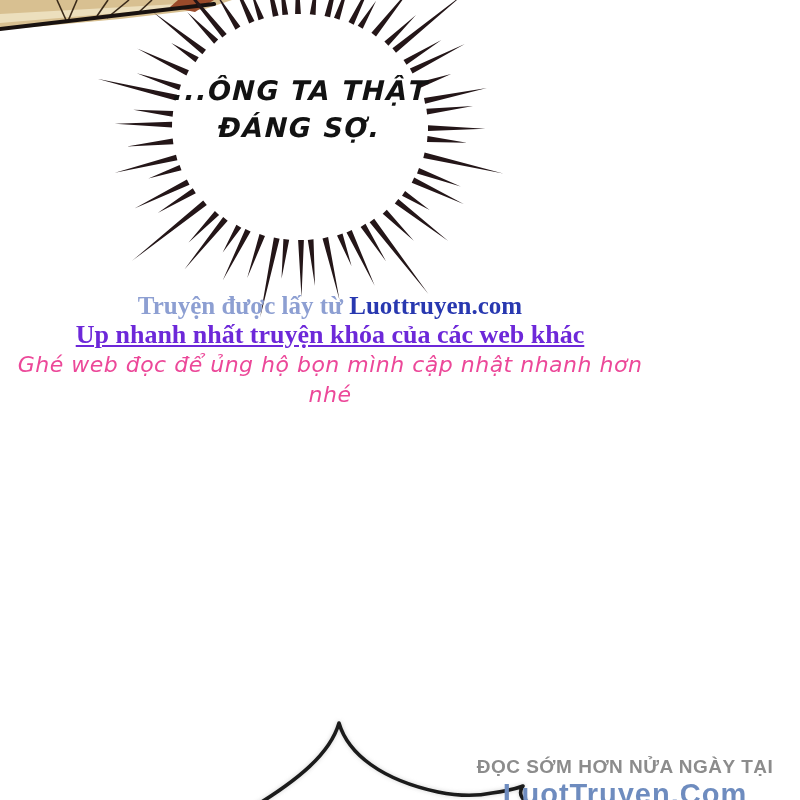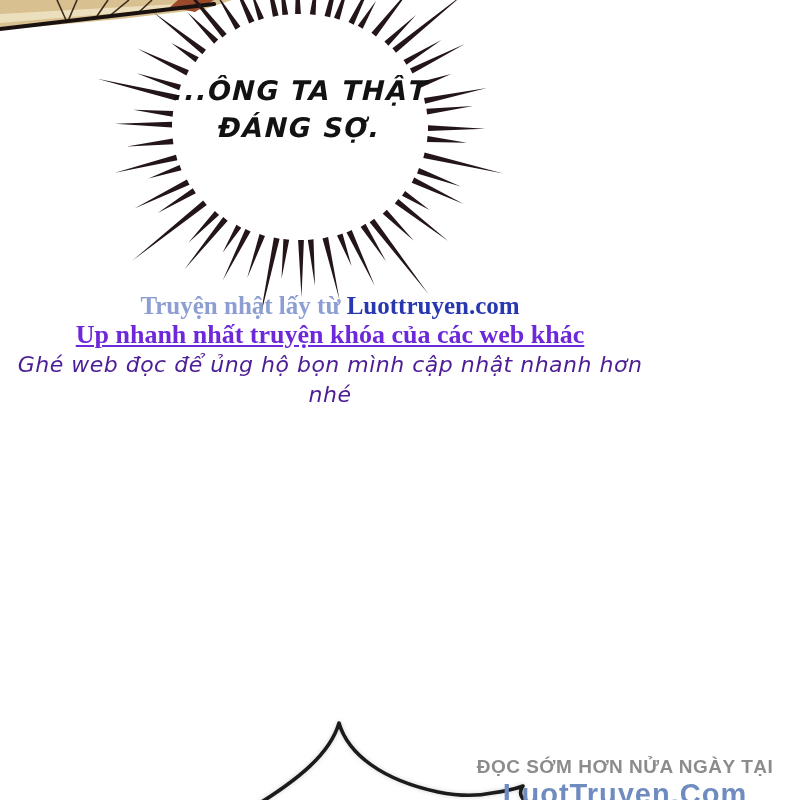--- a/index.html
+++ b/index.html
@@ -30,21 +30,21 @@
   }
   .credits .l1{font-size:25px;line-height:29px;color:#8d9fd2;}
   .credits .l1 .site{color:#2838b0;}
   .credits .l2{
     font-size:26px;line-height:30px;color:#6d28d9;
     text-decoration:underline;
   }
   .credits .l3{
     font-family:"DejaVu Sans",sans-serif;
     font-weight:normal;font-style:italic;
-    font-size:22px;line-height:30px;color:#4c1d95;
+    font-size:22px;line-height:30px;color:#ec4899;
     letter-spacing:0.5px;
   }
 
   
   .promo{
     position:absolute;left:450px;top:722px;width:350px;
     text-align:center;
     font-family:"Liberation Sans",sans-serif;
     font-weight:bold;
     margin-top:34px;
@@ -79,21 +79,21 @@
       <path id="bottom-bubble" d="M252,808 C298,780 330,754 339,723 C348,754 382,780 438,792 C458,796 478,796 492,793 C505,791 516,789 523,786 C518,793 521,799 530,805 L545,812" fill="none" stroke-width="3.6" stroke-linecap="round" stroke-linejoin="round" stroke="#1b1b1b"></path>
     </g>
   </svg>
 
   <div class="burst-text">
     <div>...ÔNG TA THẬT</div>
     <div>ĐÁNG SỢ.</div>
   </div>
 
   <div class="credits">
-    <div class="l1"><span>Truyện nhật lấy từ </span><span class="site">Luottruyen.com</span></div>
+    <div class="l1"><span>Truyện được lấy từ </span><span class="site">Luottruyen.com</span></div>
     <div class="l2">Up nhanh nhất truyện khóa của các web khác</div>
     <div class="l3">Ghé web đọc để ủng hộ bọn mình cập nhật nhanh hơn nhé</div>
   </div>
 
   <div class="promo">
     <div class="p1">ĐỌC SỚM HƠN NỬA NGÀY TẠI</div>
     <div class="p2">LuotTruyen.Com</div>
   </div>
 
 </div>

